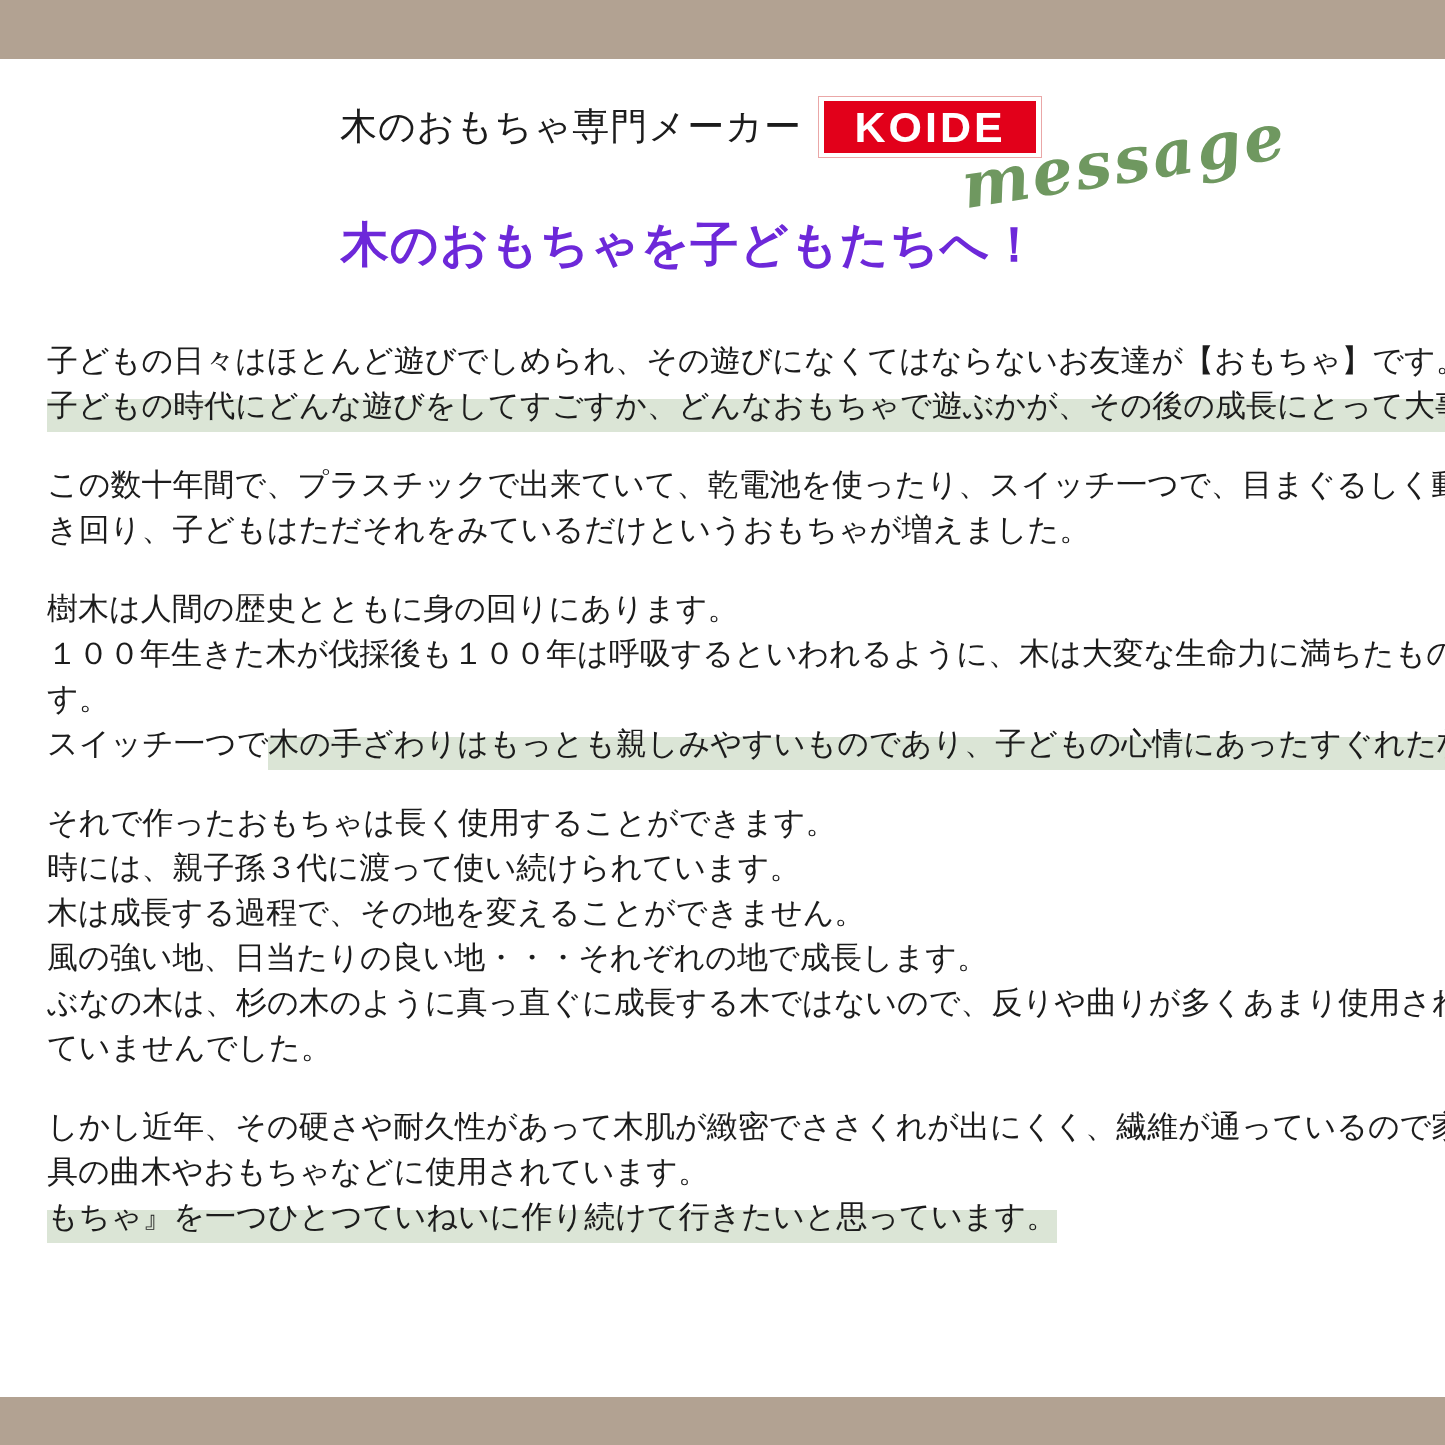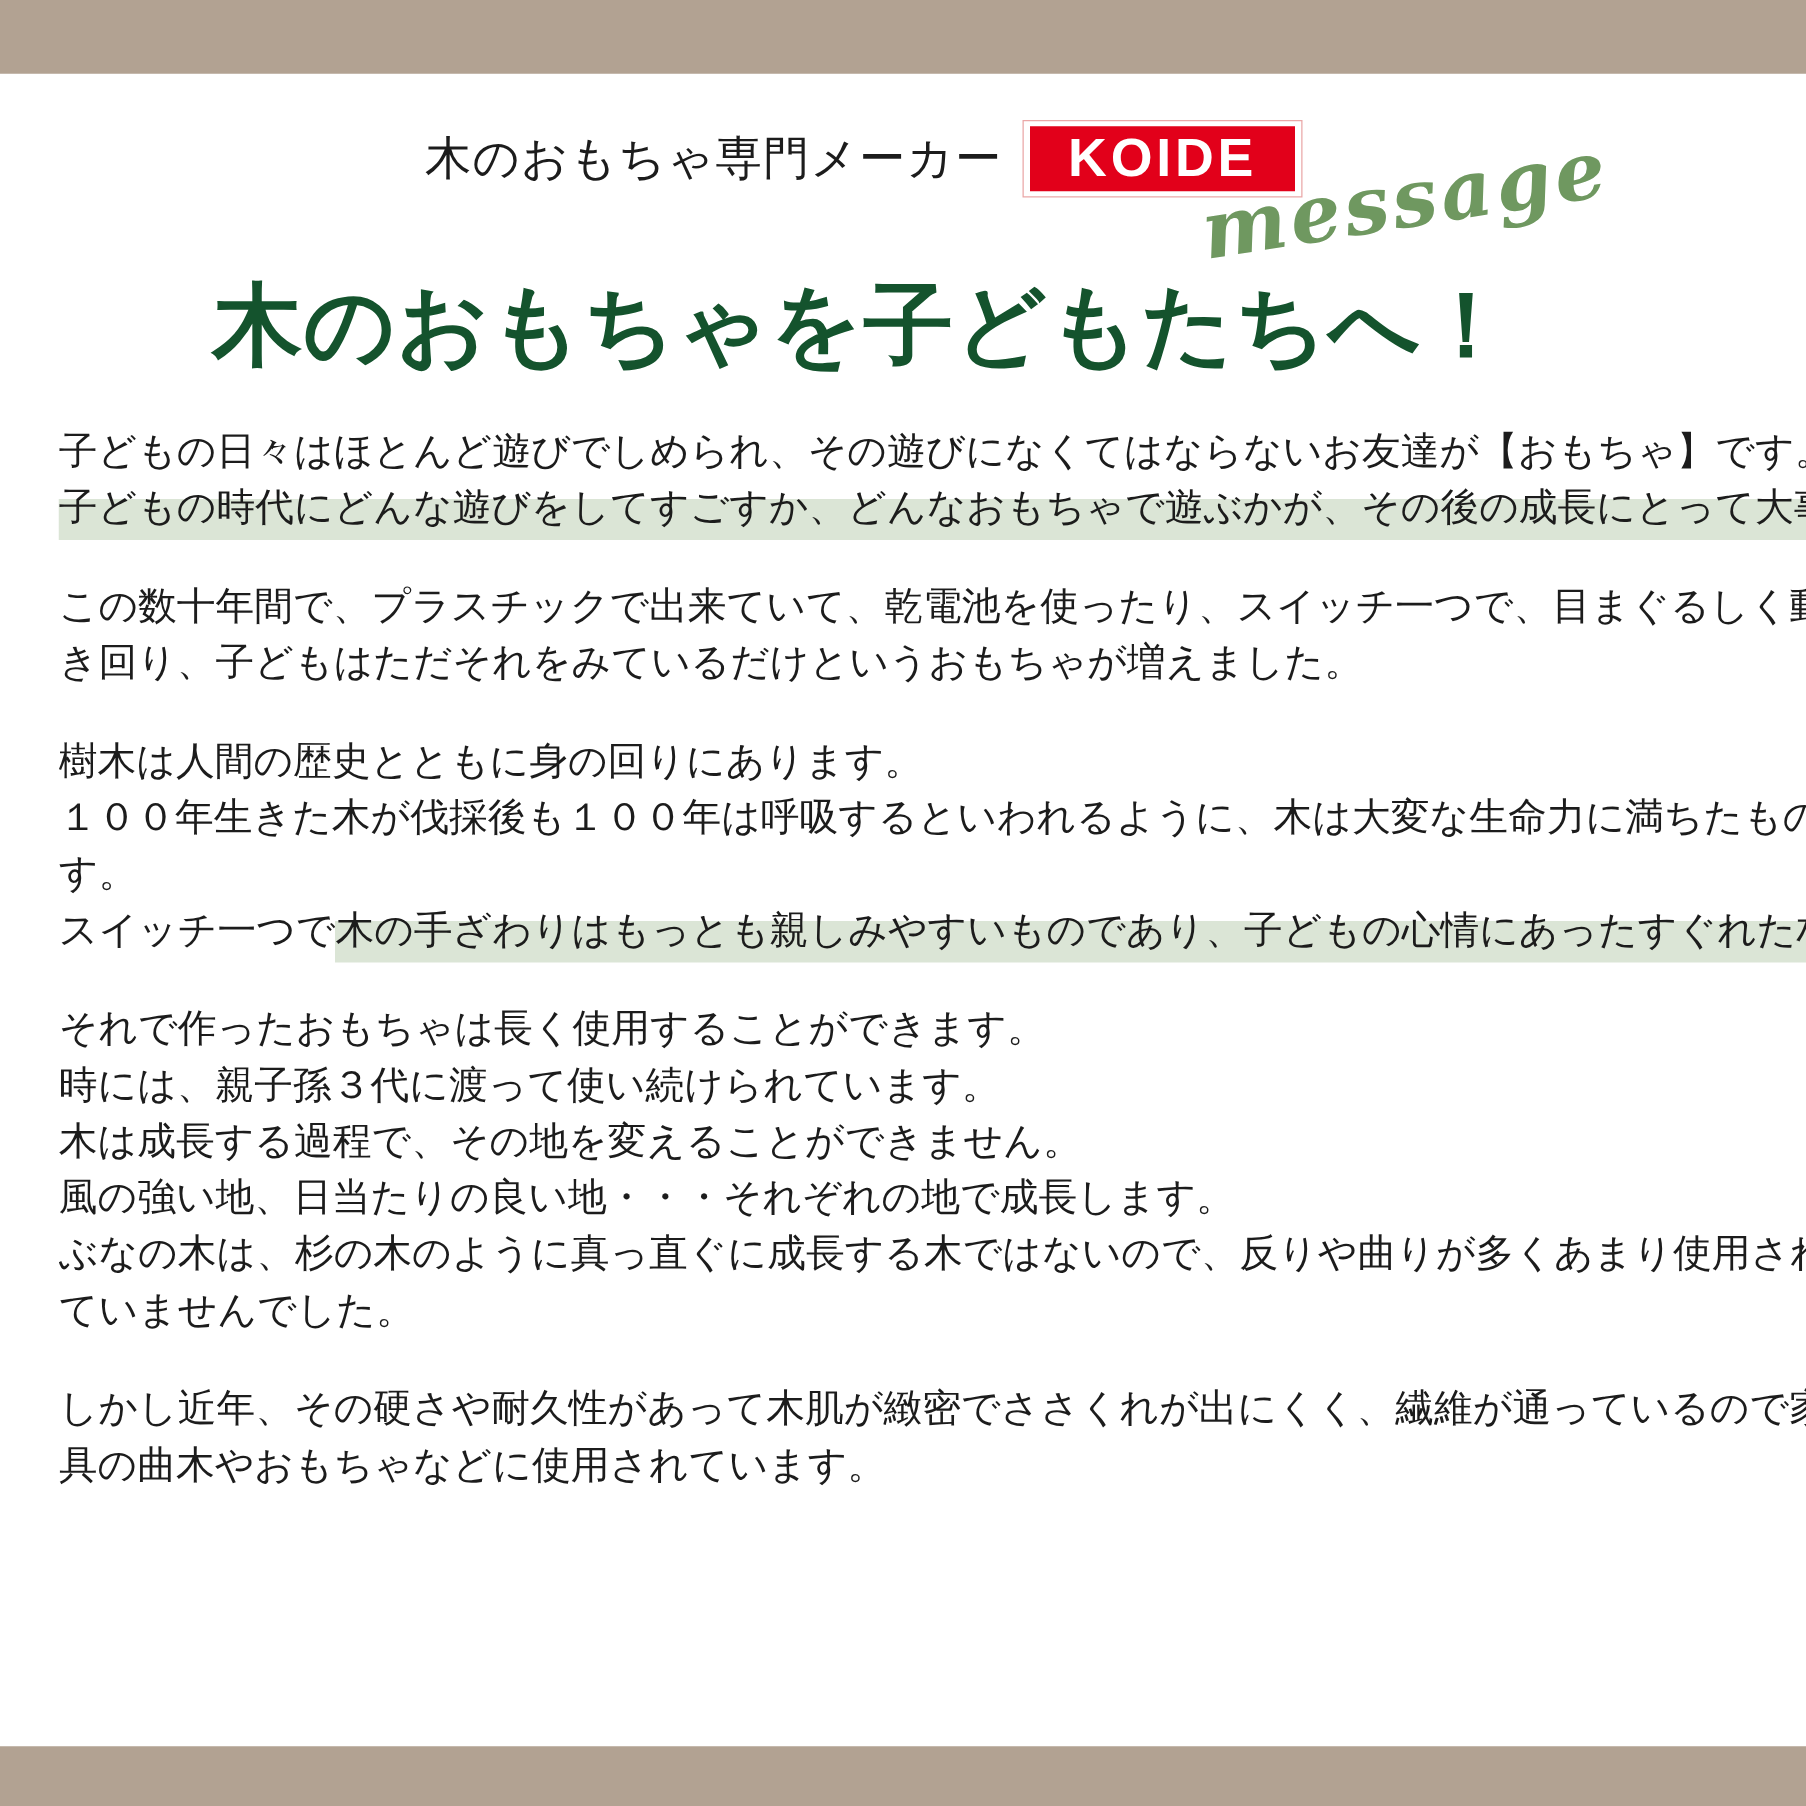--- a/index.html
+++ b/index.html
@@ -77,23 +77,23 @@
     letter-spacing: 3px;
     white-space: nowrap;
   }
   .title {
     position: absolute;
     top: 213px;
     left: 0;
     width: 1380px;
     margin: 0;
     text-align: center;
-    font-size: 72px;
+    font-size: 48px;
     font-weight: bold;
-    color: #14532d;
+    color: #6d28d9;
     letter-spacing: 1px;
     white-space: nowrap;
   }
   .content {
     position: absolute;
     left: 47px;
     top: 338px;
     width: 1362px;
     color: var(--ink);
   }
@@ -146,17 +146,18 @@
         <div class="line"><span>それで作ったおもちゃは長く使用することができます。</span></div>
         <div class="line"><span>時には、親子孫３代に渡って使い続けられています。</span></div>
         <div class="line"><span>木は成長する過程で、その地を変えることができません。</span></div>
         <div class="line"><span>風の強い地、日当たりの良い地・・・それぞれの地で成長します。</span></div>
         <div class="line"><span>ぶなの木は、杉の木のように真っ直ぐに成長する木ではないので、反りや曲りが多くあまり使用され</span></div>
         <div class="line"><span>ていませんでした。</span></div>
       </div>
       <div class="para">
         <div class="line"><span>しかし近年、その硬さや耐久性があって木肌が緻密でささくれが出にくく、繊維が通っているので家</span></div>
         <div class="line"><span>具の曲木やおもちゃなどに使用されています。</span></div>
+        <div class="line"><span class="hl">もちゃ』を一つひとつていねいに作り続けて行きたいと思っています。</span></div>
       </div>
     </div>
 
   <div class="band band-bottom"></div>
 </div>
 
 </body></html>

